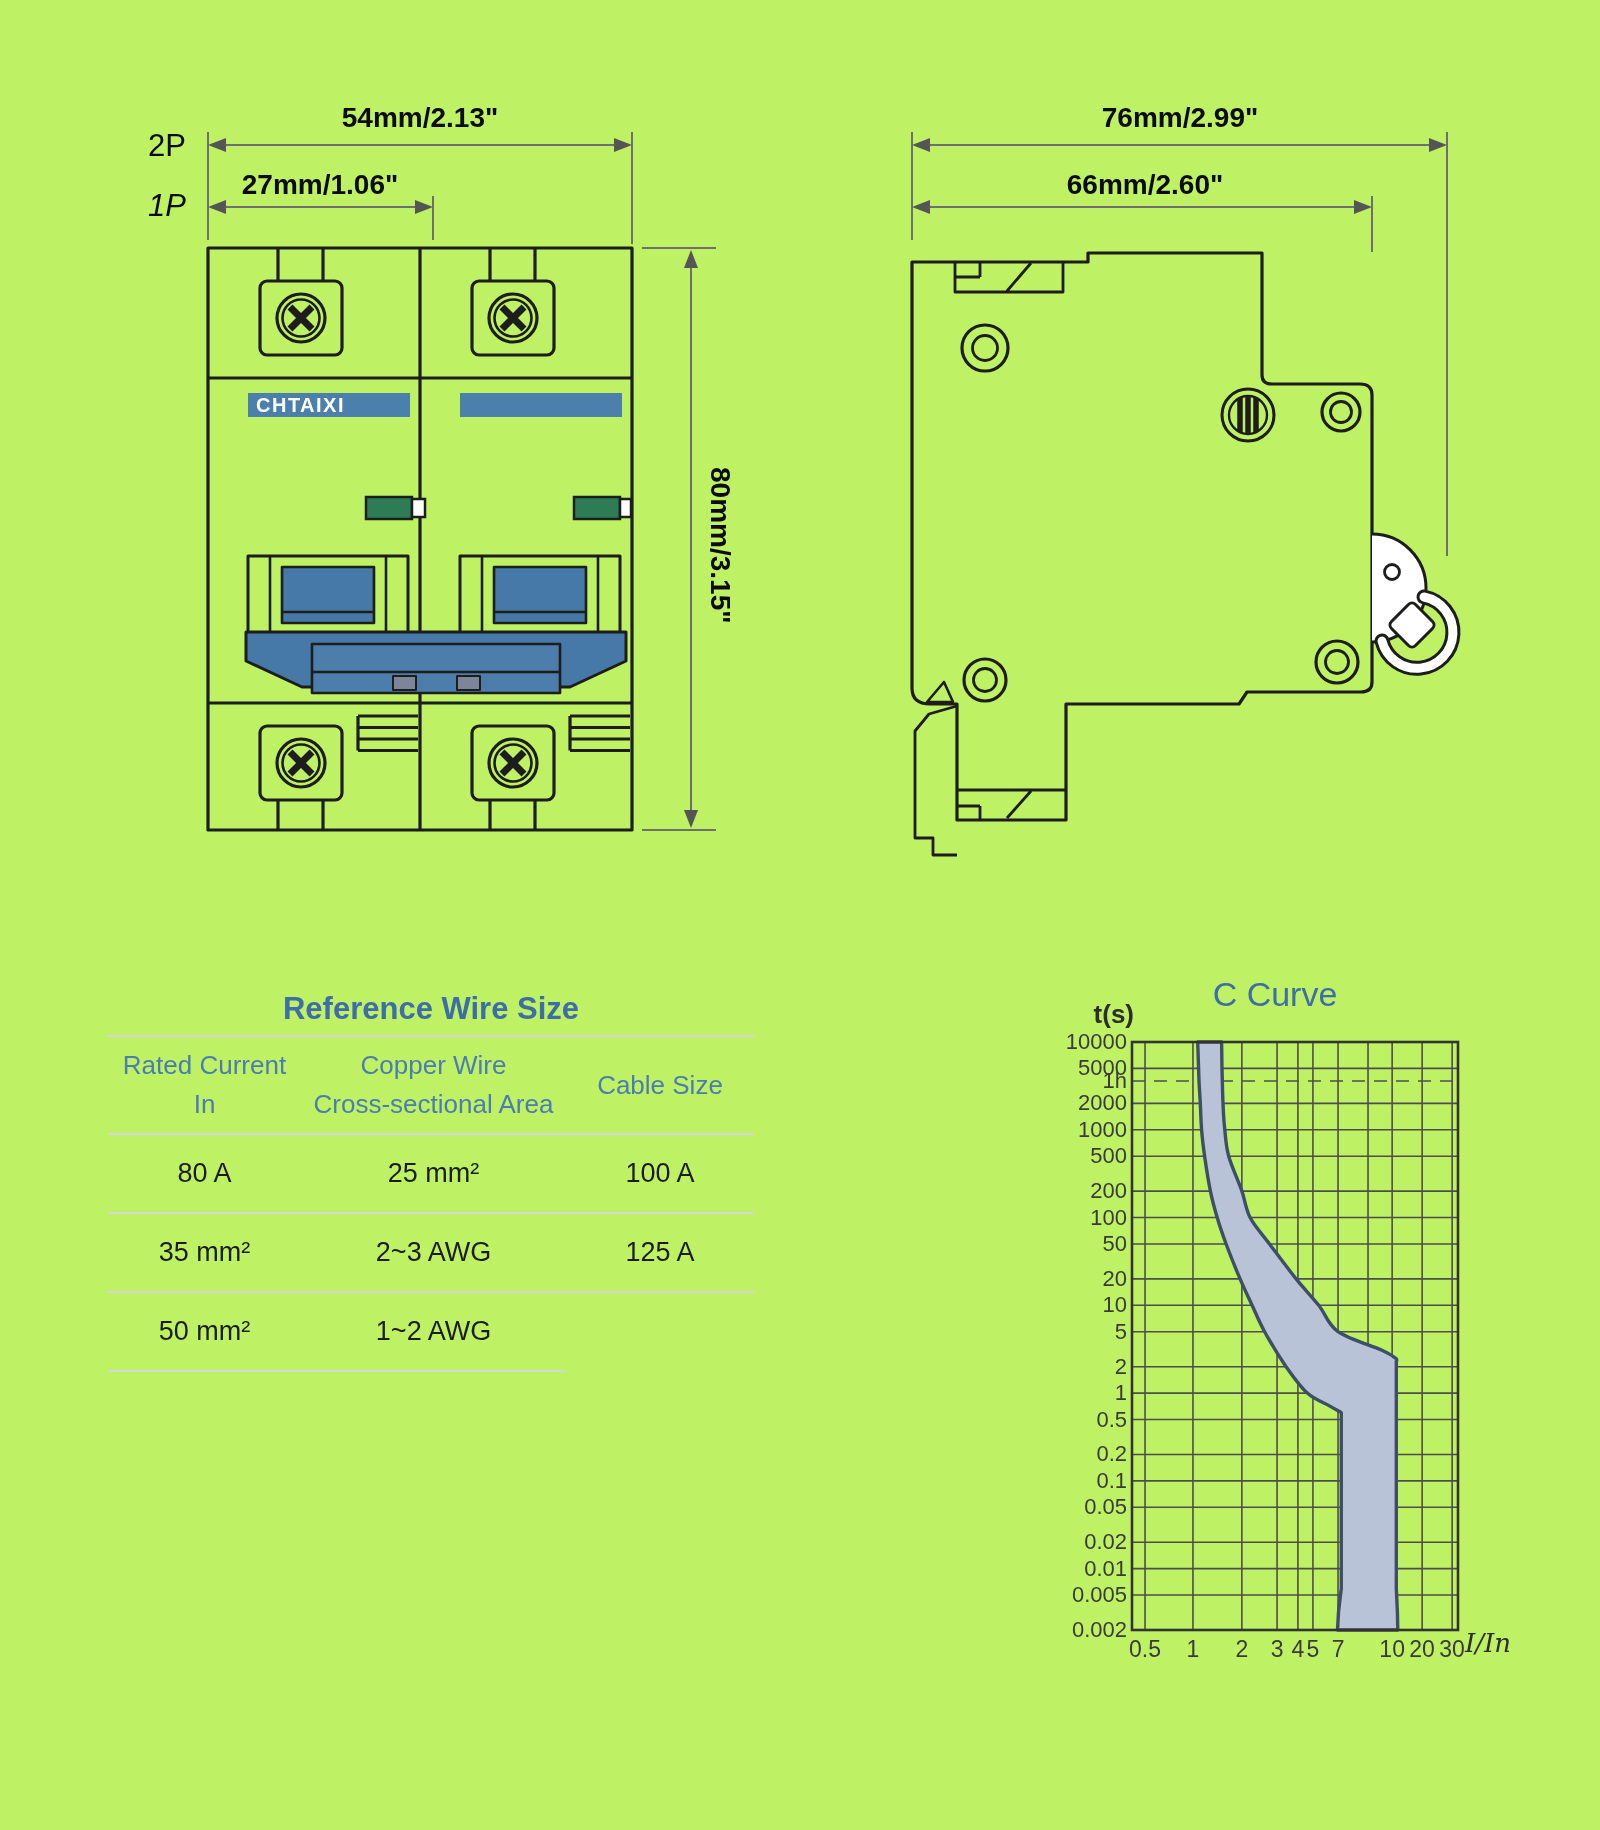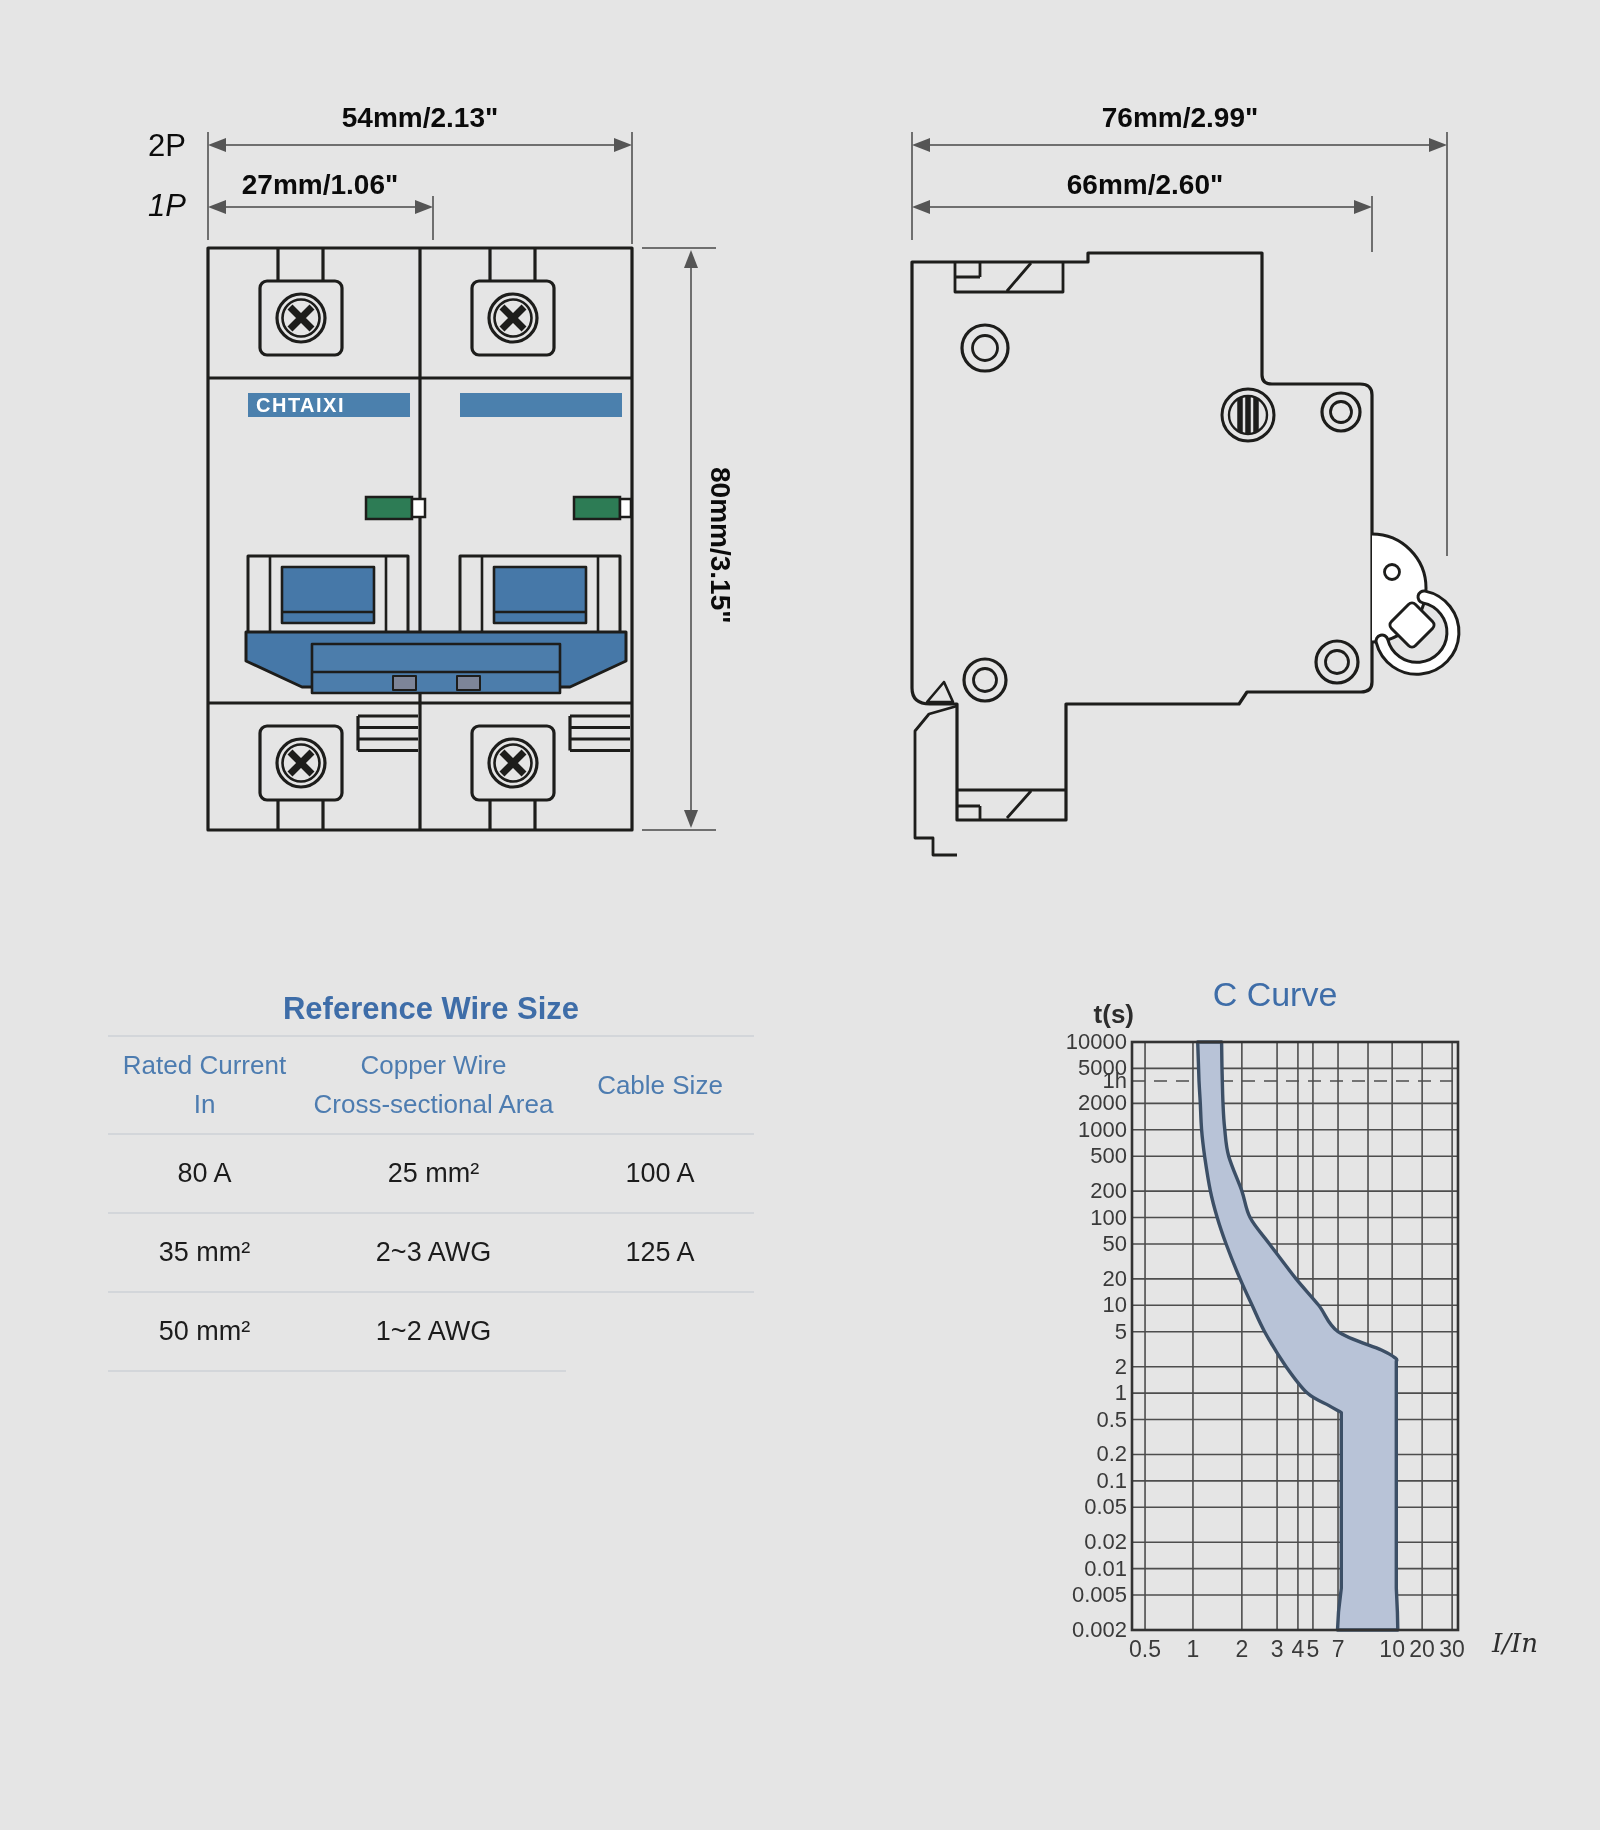--- a/index.html
+++ b/index.html
@@ -1,35 +1,35 @@
 <!DOCTYPE html>
 <html><head>
 <meta charset="utf-8">
 <style>
   html,body{margin:0;padding:0;background:#fff;}
-  #screen{position:relative;width:1600px;height:1830px;background:#e5e5e5;overflow:hidden;
+  #screen{position:relative;width:1600px;height:1830px;background:#bef264;overflow:hidden;
           font-family:"Liberation Sans",sans-serif;color:#111;}
   .abs{position:absolute;}
   .dimtext{font-size:28px;font-weight:600;color:#0b0b0b;text-align:center;letter-spacing:0px;}
   .polelabel{font-size:31px;font-weight:400;color:#0b0b0b;}
   .vtext{writing-mode:vertical-rl;text-orientation:mixed;display:flex;align-items:center;justify-content:center;}
   svg{position:absolute;overflow:visible;}
   
   #wire-table{position:absolute;left:108px;top:975px;width:646px;}
   #wire-title{width:100%;text-align:center;font-size:31px;font-weight:700;color:#3e6da8;margin-top:16px;}
   #wire-grid{margin-top:8px;display:grid;grid-template-columns:193px 265px 188px;}
   .wt-cell{display:flex;flex-direction:column;align-items:center;justify-content:center;
            border-bottom:2px solid #d3d6da;}
   .wt-head{height:96px;border-top:2px solid #d3d6da;color:#4d7cb0;font-size:26px;line-height:1.5;text-align:center;}
   .wt-body{height:77px;font-size:27px;color:#1c1c1c;}
   
   #c-chart{position:absolute;left:1040px;top:975px;width:470px;height:720px;}
   #c-title{position:absolute;left:0;top:0;width:470px;text-align:center;font-size:34px;font-weight:400;color:#3e6da8;}
   #c-ylab{position:absolute;left:16px;top:24px;width:78px;text-align:right;font-size:26px;font-weight:700;color:#2d2d2d;}
-  #c-xlab{position:absolute;left:452px;top:653px;font-size:26px;color:#2d2d2d;font-family:"DejaVu Serif",serif;font-style:italic;}
+  #c-xlab{position:absolute;left:425px;top:653px;font-size:26px;color:#2d2d2d;font-family:"DejaVu Serif",serif;font-style:italic;}
   .ytick{position:absolute;left:0;width:87px;text-align:right;font-size:22px;color:#3a3a3a;}
   .xtick{position:absolute;top:661px;width:60px;text-align:center;font-size:23px;color:#3a3a3a;}
 </style>
 </head>
 <body>
 
 <div id="screen">
 
   <div class="abs polelabel" style="left:148px;top:128px;">2P</div>
   <div class="abs polelabel" style="left:148px;top:188px;font-style:italic;">1P</div>

